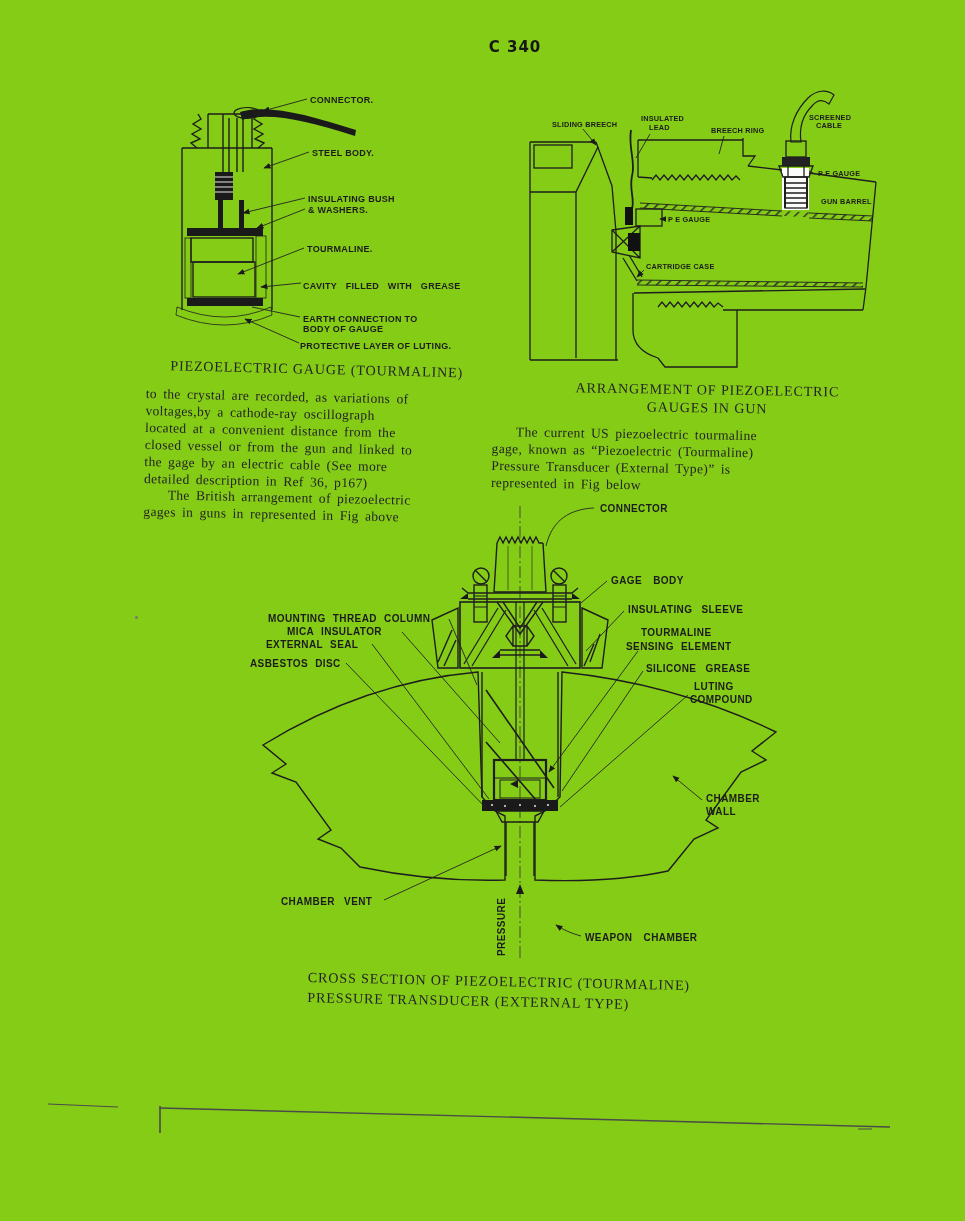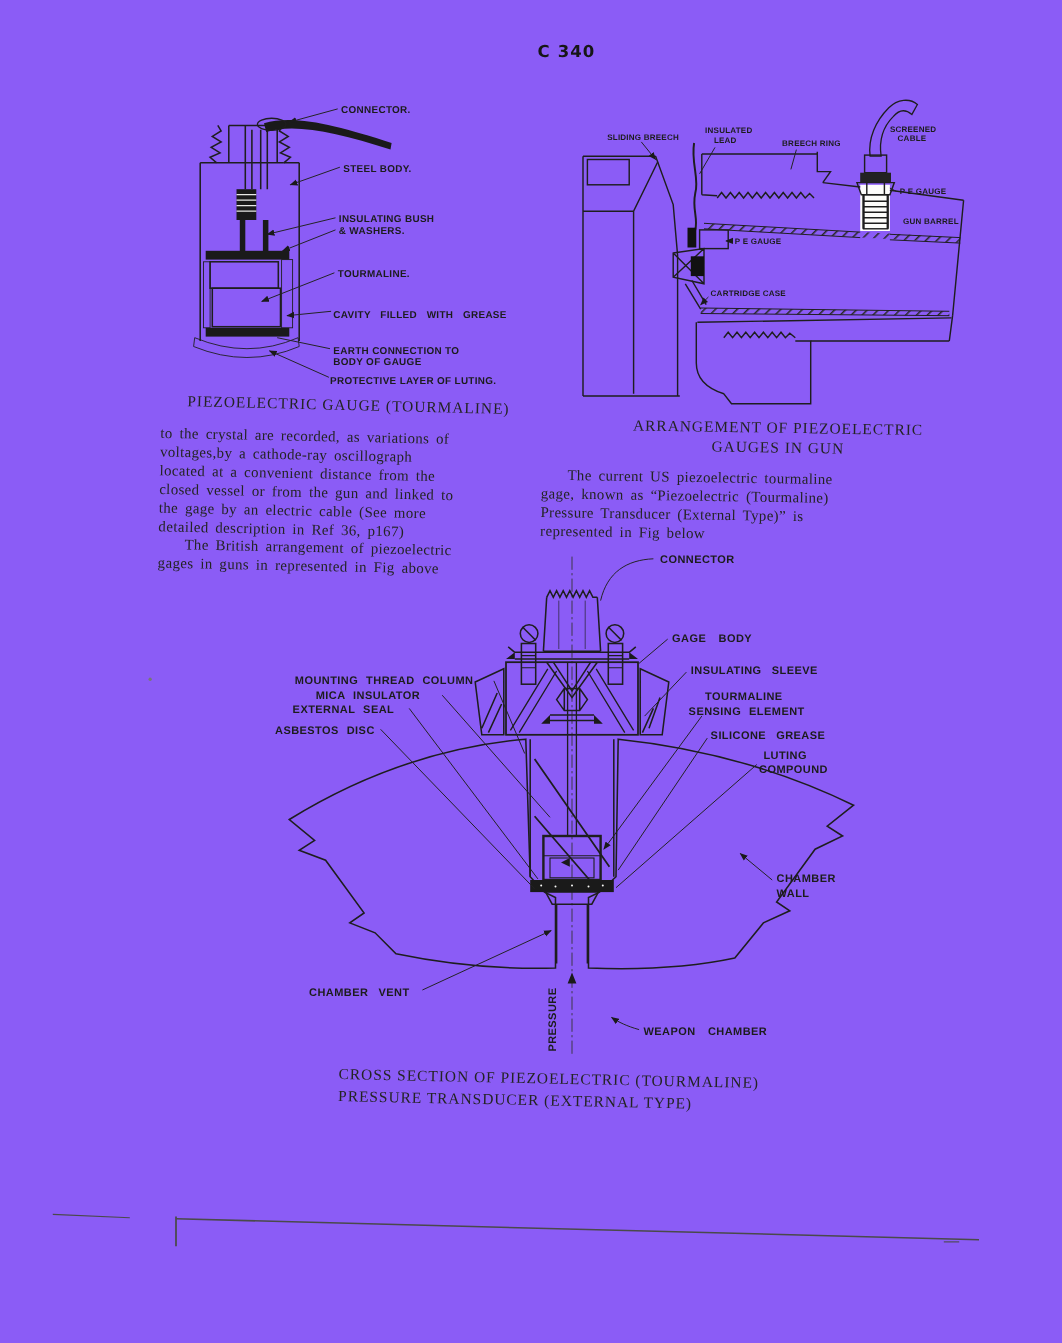--- a/index.html
+++ b/index.html
@@ -1,18 +1,18 @@
 <!DOCTYPE html>
 <html><head>
 <meta charset="utf-8">
 <style>
   html,body{margin:0;padding:0;background:#e8e8e4;}
   .page{
     position:relative;width:965px;height:1221px;margin:0 auto;
-    background:#8b5cf6;overflow:hidden;
+    background:#84cc16;overflow:hidden;
     font-family:"Liberation Serif", serif;color:#1f1f1f;
   }
   .abs{position:absolute;}
   .header{
     font-family:"DejaVu Sans", sans-serif;font-weight:bold;font-size:15px;
     letter-spacing:1px;text-align:center;color:#161616;
   }
   .para{
     font-size:13.5px;line-height:16.9px;letter-spacing:.35px;word-spacing:2.5px;
     color:#242424;

